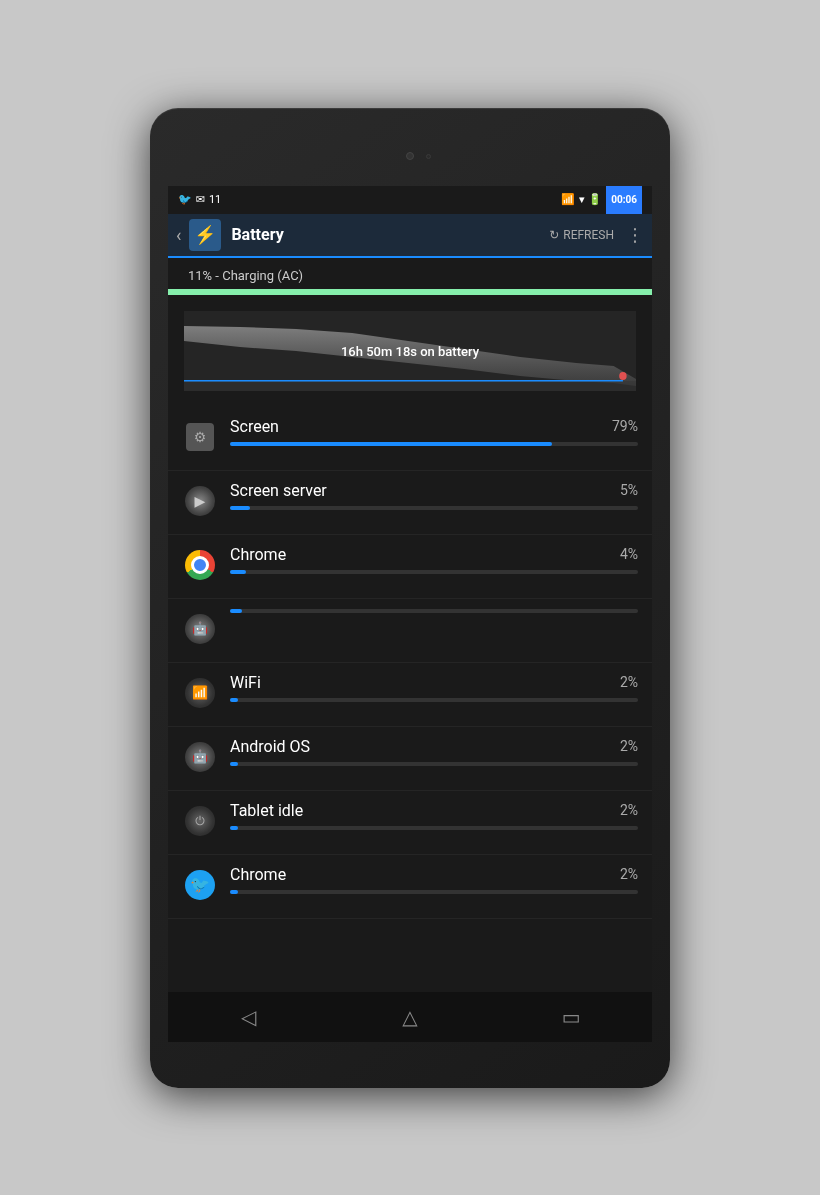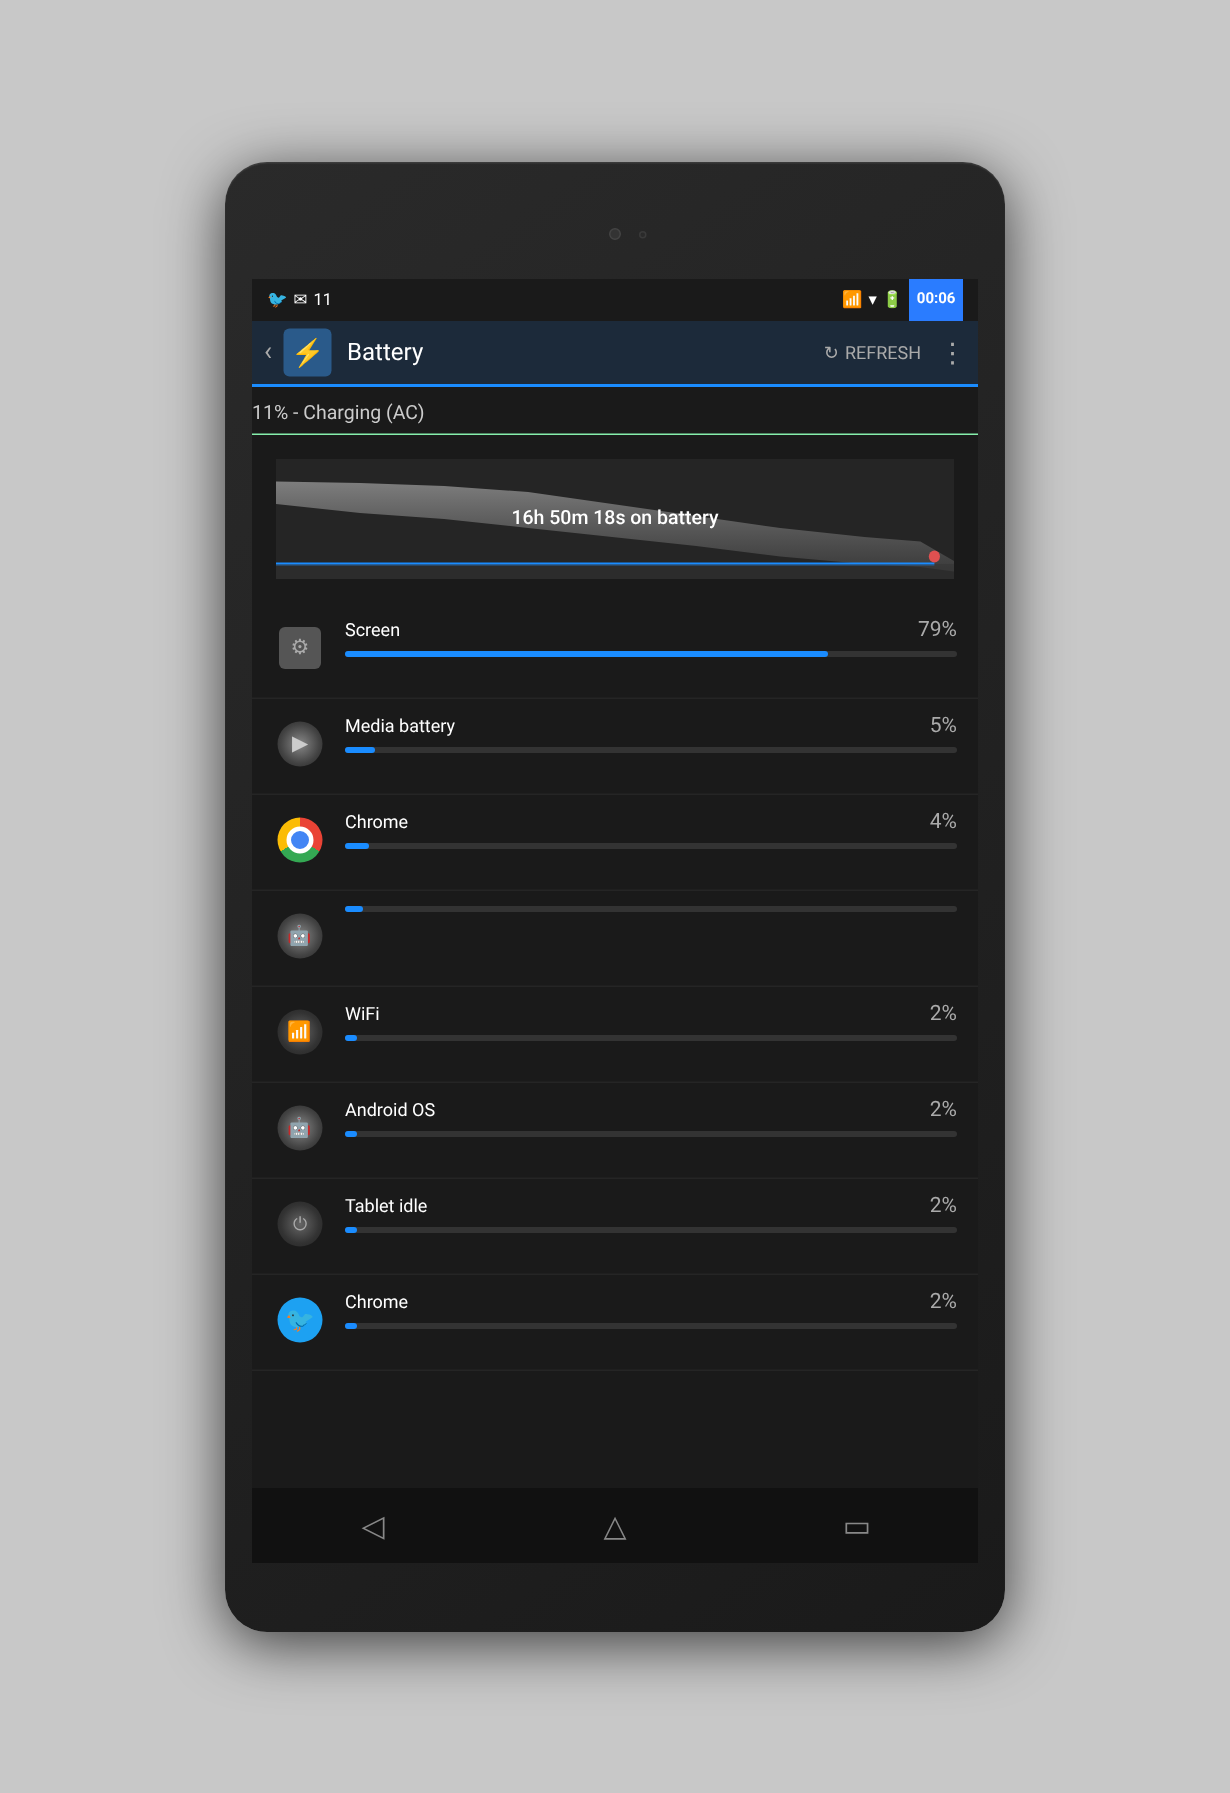--- a/index.html
+++ b/index.html
@@ -135,21 +135,21 @@
       border-radius: 4px;
       display: flex;
       align-items: center;
       justify-content: center;
       margin-right: 10px;
     }
 
     .action-bar-title {
       color: #fff;
       font-size: 16px;
-      font-weight: 400;
+      font-weight: 700;
       flex: 1;
     }
 
     .action-bar-right {
       display: flex;
       align-items: center;
       gap: 12px;
     }
 
     .refresh-btn {
@@ -170,24 +170,24 @@
     
     .content-area {
       background: #1a1a1a;
       flex: 1;
       overflow-y: auto;
       color: #fff;
     }
 
     
     .charging-status {
-      padding: 10px 14px 6px 0;
+      padding: 10px 14px 6px 20px;
       font-size: 13px;
       color: #ccc;
-      border-bottom: 1px solid #86efac;
+      border-bottom: 6px solid #86efac;
     }
 
     
     .battery-chart {
       background: #252525;
       margin: 16px;
       height: 80px;
       position: relative;
       overflow: hidden;
     }
@@ -238,21 +238,21 @@
 
     .app-name-row {
       display: flex;
       align-items: center;
       justify-content: space-between;
       margin-bottom: 6px;
     }
 
     .app-name {
       color: #fff;
-      font-size: 12px;
+      font-size: 16px;
     }
 
     .app-percent {
       color: #aaa;
       font-size: 14px;
     }
 
     .app-bar-bg {
       height: 4px;
       background: #333;
@@ -463,21 +463,21 @@
     </div>
   </div>
           <div class="app-item">
     <div class="app-icon-area">
               <div class="icon-media">
                 <span style="font-size:14px;color:#ccc;">▶</span>
               </div>
             </div>
     <div class="app-details">
       <div class="app-name-row">
-        <span class="app-name">Media battery</span>
+        <span class="app-name">Screen server</span>
         <span class="app-percent">5%</span>
       </div>
       <div class="app-bar-bg">
         <div class="app-bar-fill" style="width: 5%"></div>
       </div>
     </div>
   </div>
           <div class="app-item">
     <div class="app-icon-area">
               <div class="icon-chrome"></div>

